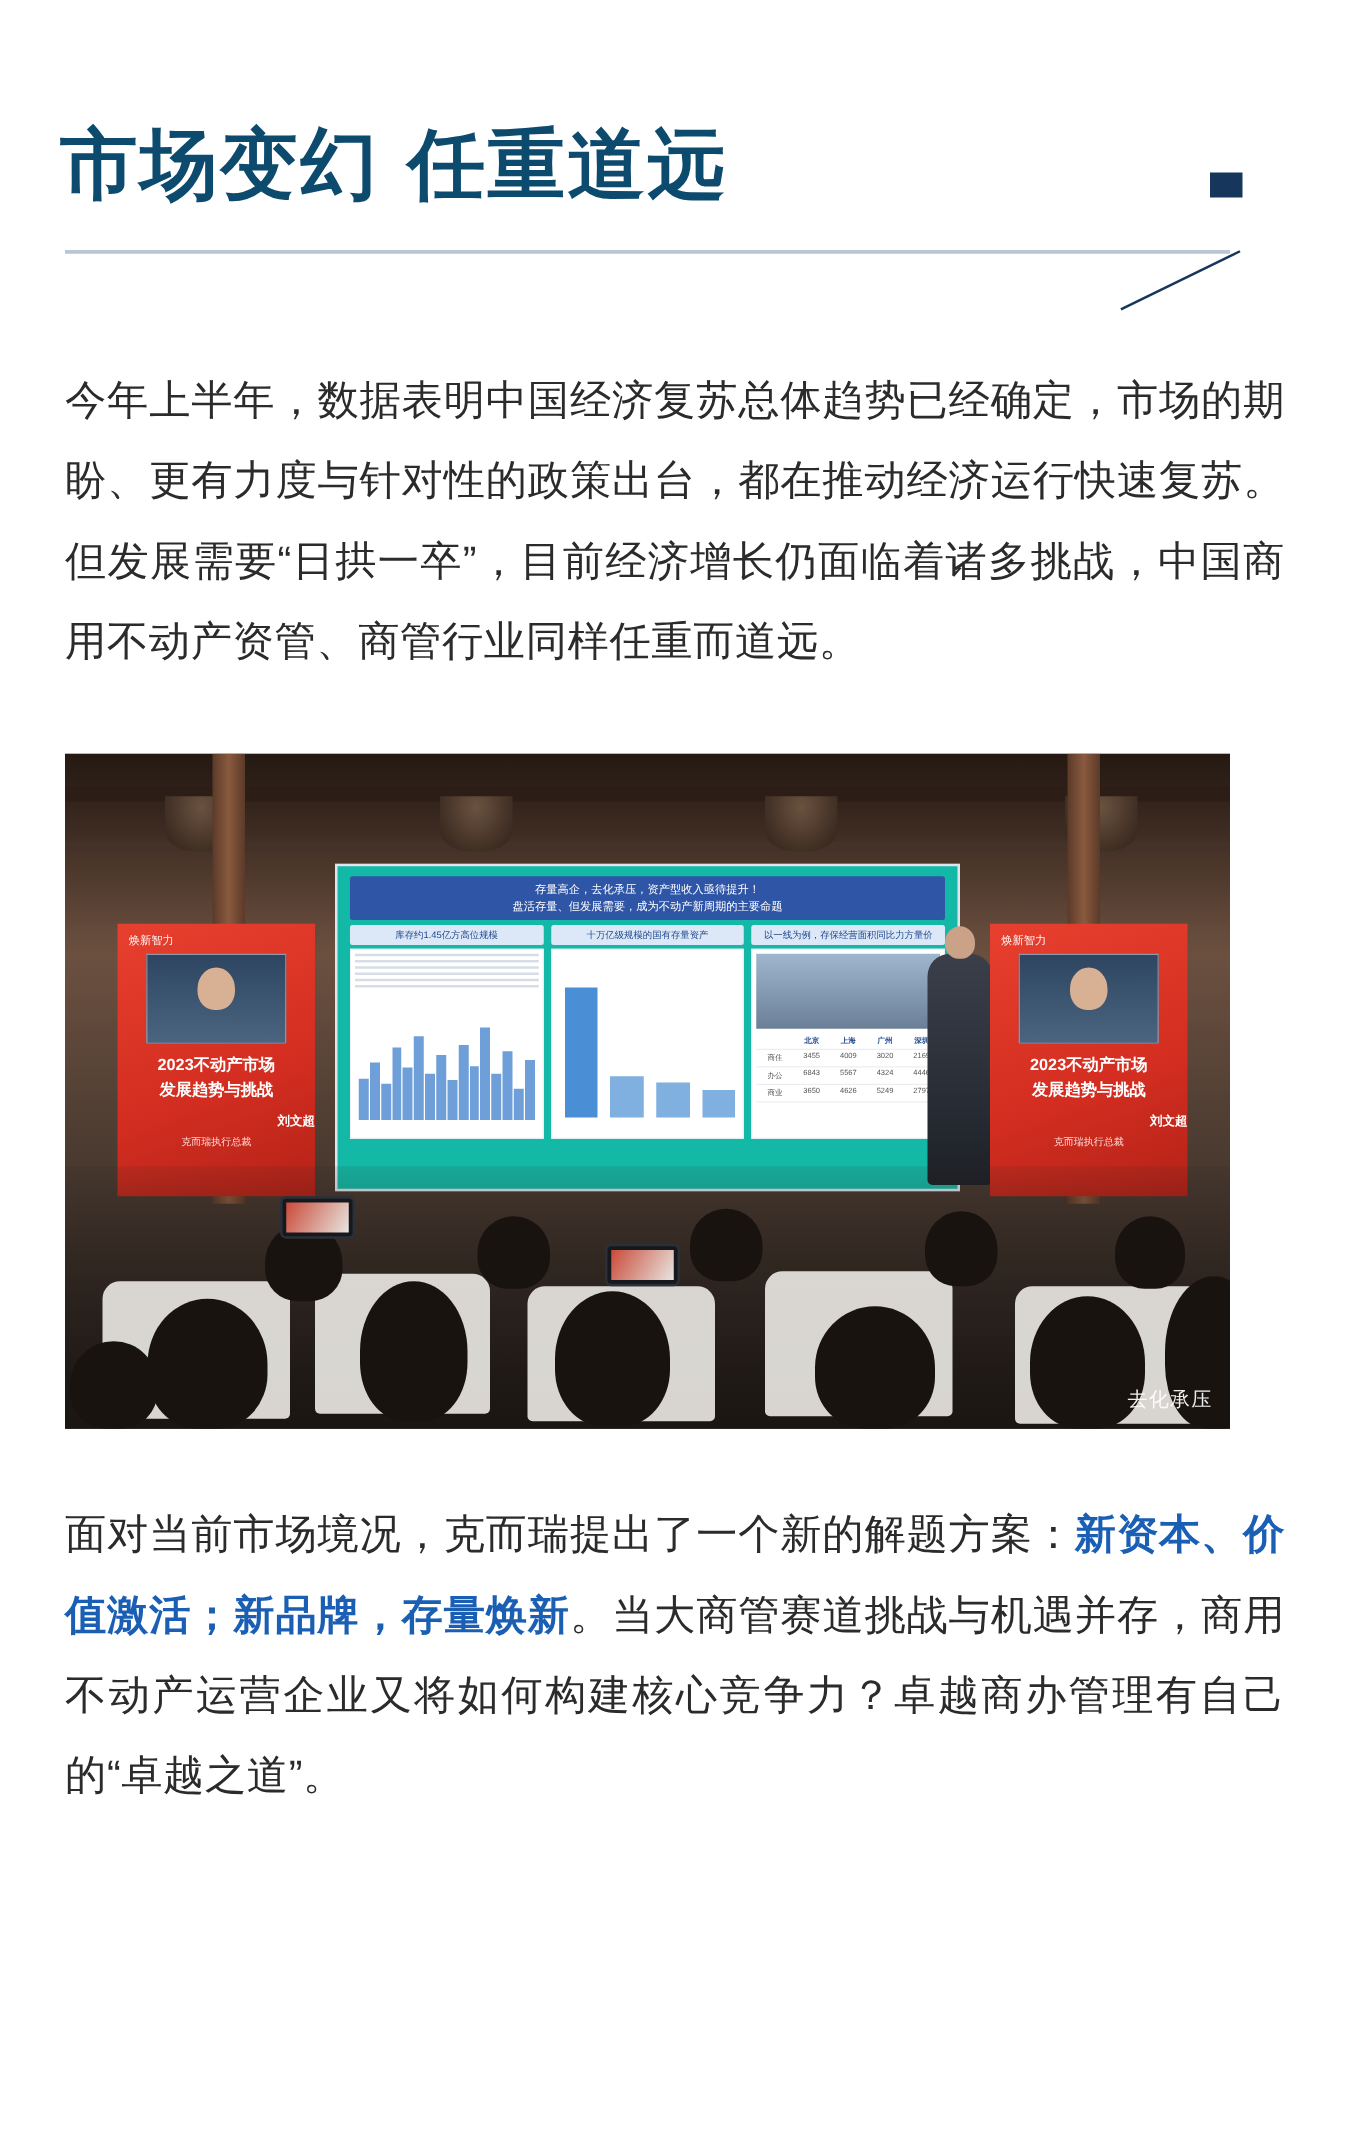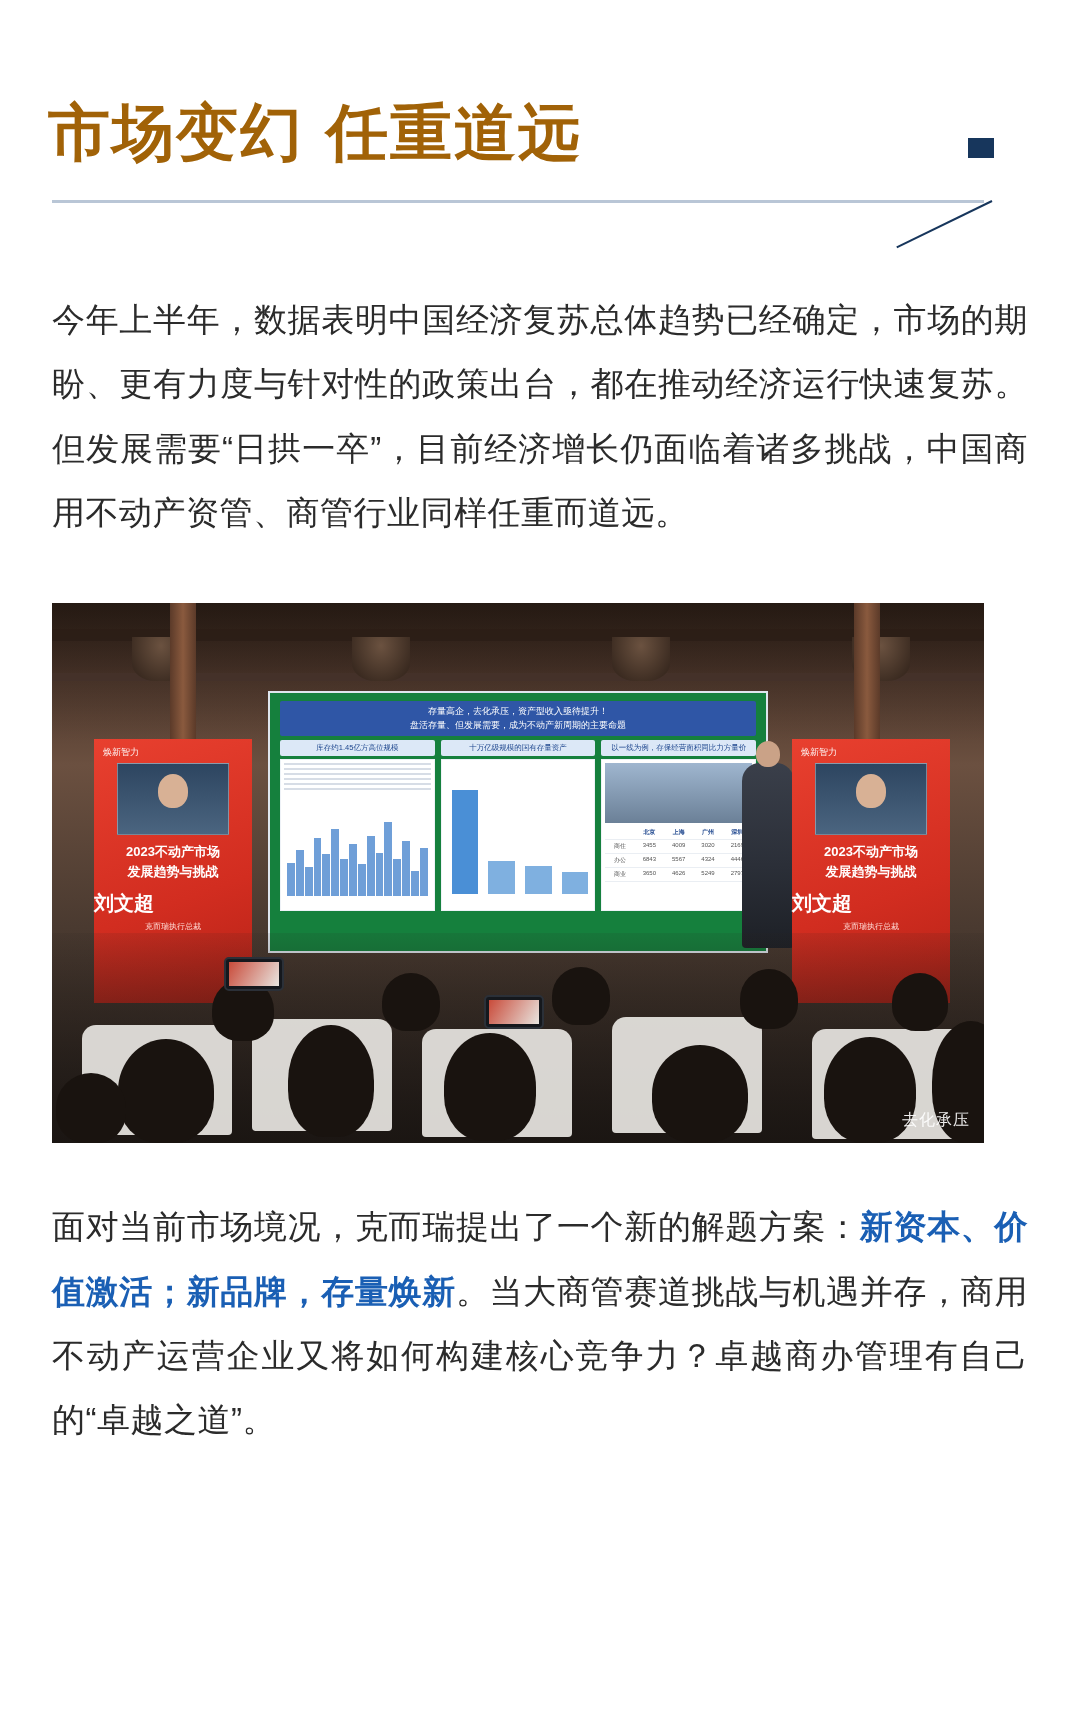--- a/index.html
+++ b/index.html
@@ -39,21 +39,21 @@
     font-family: "Liberation Sans", sans-serif;
     line-height: 1;
     user-select: none;
   }
   .main-title {
     position: absolute;
     left: 48px;
     top: 96px;
     font-size: 62px;
     font-weight: bold;
-    color: #a16207;
+    color: #0c4a6e;
     letter-spacing: 2px;
     line-height: 1.2;
     font-family: "Liberation Sans", sans-serif;
   }
   .main-title .gap { display: inline-block; width: 22px; }
   .rule {
     position: absolute;
     left: 52px;
     top: 200px;
     width: 932px;
@@ -148,21 +148,21 @@
   .column.c1 { left: 118px; }
   .column.c2 { left: 802px; }
 
   
   .screen {
     position: absolute;
     left: 216px;
     top: 88px;
     width: 500px;
     height: 262px;
-    background: #15803d;
+    background: #14b8a6;
     border: 2px solid #dfe6ee;
   }
   .screen-title {
     margin: 8px 10px 4px 10px;
     background: #2f56a6;
     color: #fff;
     font-size: 9px;
     line-height: 1.5;
     text-align: center;
     padding: 4px 2px;
@@ -260,21 +260,21 @@
     width: 44px; height: 72px;
     background: #c9cfd6;
     border-radius: 6px;
   }
 
   
   .banner {
     position: absolute;
     top: 136px;
     width: 158px;
-    height: 264px;
+    height: 218px;
     background: linear-gradient(160deg, #e8402f 0%, #d22d20 60%, #b52217 100%);
   }
   .banner.left { left: 42px; }
   .banner.right { left: 740px; }
   .banner .b-logo {
     color: #fff;
     font-size: 9px;
     padding: 7px 0 0 9px;
     opacity: .95;
   }
@@ -294,23 +294,23 @@
   .banner .b-title {
     color: #fff;
     font-size: 13px;
     font-weight: bold;
     text-align: center;
     line-height: 1.5;
     margin-top: 7px;
   }
   .banner .b-name {
     color: #fff;
-    font-size: 20px;
+    font-size: 10px;
     font-weight: bold;
-    text-align: left;
+    text-align: right;
     margin-top: 9px;
   }
   .banner .b-role {
     color: #ffd9d4;
     font-size: 8px;
     text-align: center;
     margin-top: 4px;
   }
 
   

